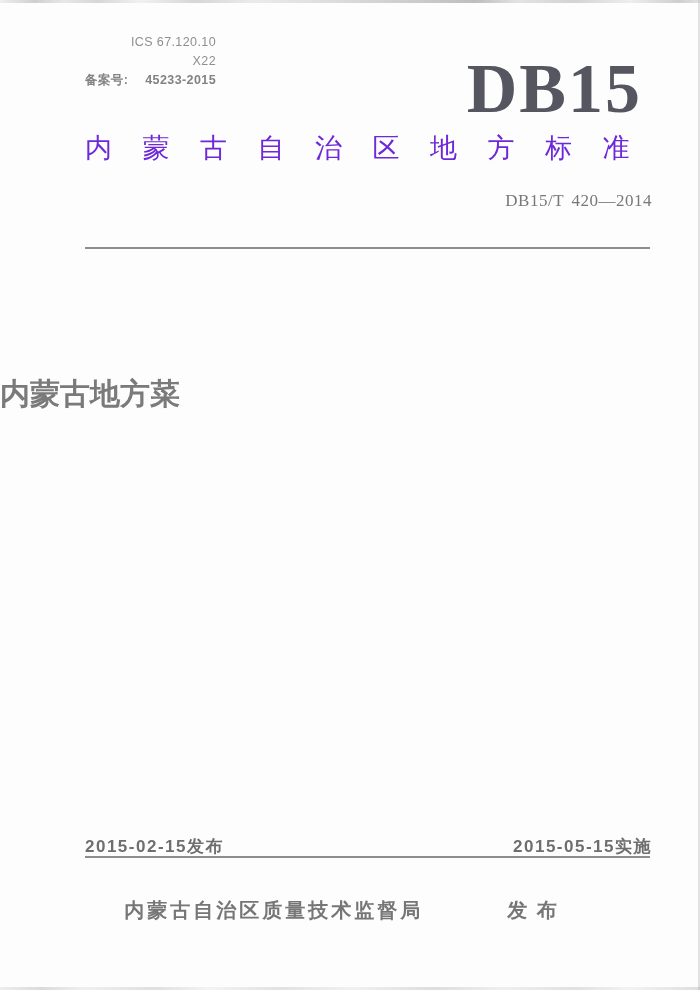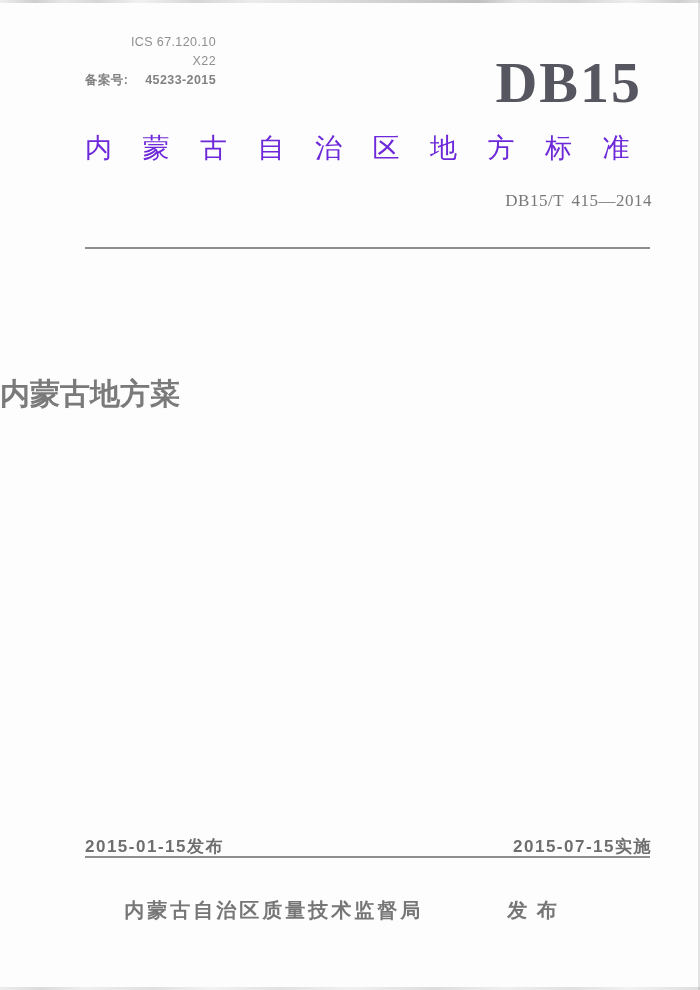--- a/index.html
+++ b/index.html
@@ -46,21 +46,21 @@
     white-space: nowrap;
     text-align: right;
   }
   .record-line { color: #828282; font-weight: 600; }
   .record-line .record-value { margin-left: 17px; font-weight: 600; }
 
   
   .db-logo {
     position: absolute; top: 54px; right: 58px;
     font-family: "Liberation Serif", "DejaVu Serif", serif;
-    font-weight: bold; font-size: 58px; line-height: 1;
+    font-weight: bold; font-size: 70px; line-height: 1;
     letter-spacing: 2px; color: #565660;
     white-space: nowrap;
   }
 
   
   .standard-name {
     position: absolute; left: 85px; top: 131px;
     font-size: 27px; line-height: 34px;
     color: #6d28d9; font-weight: 400;
     letter-spacing: 30.5px; white-space: nowrap;
@@ -123,34 +123,34 @@
     <div>X22</div>
     <div class="record-line">
       <span>备案号:</span><span class="record-value">45233-2015</span>
     </div>
   </div>
 
   <div class="db-logo">DB15</div>
 
   <div class="standard-name">内蒙古自治区地方标准</div>
 
-  <div class="standard-number">DB15/T 415—2014</div>
+  <div class="standard-number">DB15/T 420—2014</div>
 
   <div class="rule rule-top"></div>
 
   <div class="doc-title">
     <span>内蒙古地方菜</span>
   </div>
 
   <div class="footer-dates">
     <div>
-      <span>2015-01-15</span><span class="date-label">发布</span>
+      <span>2015-02-15</span><span class="date-label">发布</span>
     </div>
     <div>
-      <span>2015-07-15</span><span class="date-label">实施</span>
+      <span>2015-05-15</span><span class="date-label">实施</span>
     </div>
   </div>
 
   <div class="rule rule-footer"></div>
 
   <div class="publisher-row">
     <span class="publisher-name">内蒙古自治区质量技术监督局</span>
     <span class="publish-label">发 布</span>
   </div>
 

